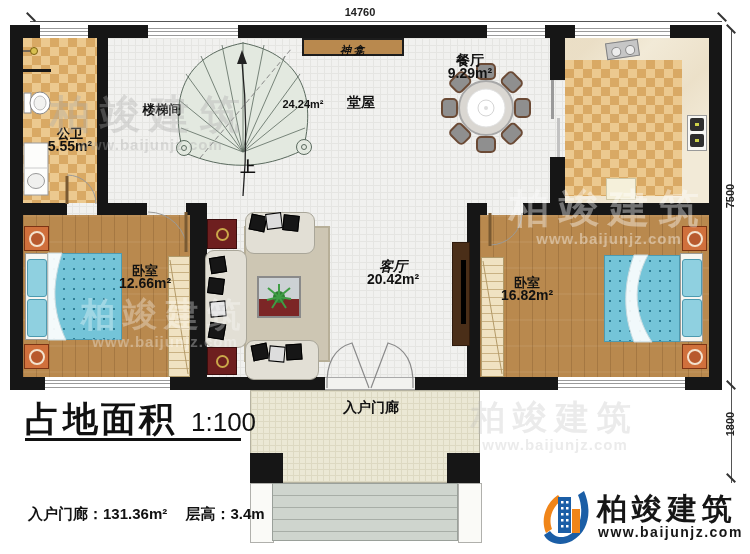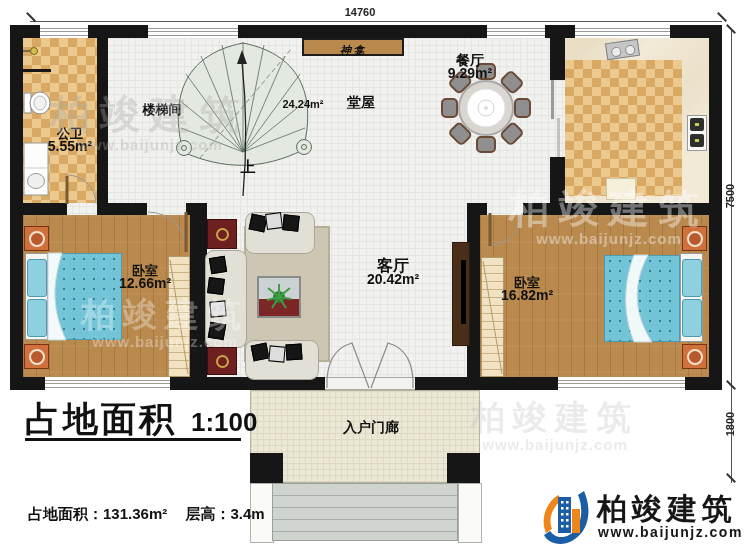--- a/index.html
+++ b/index.html
@@ -27,21 +27,21 @@
   .pillow{position:absolute;width:14px;height:14px;background:#161616;border:1px solid #000;}
   .sofa{position:absolute;background:#e2dfd5;border:1px solid #a9a699;border-radius:9px;}
   .ns{position:absolute;width:25px;height:25px;background:#d0703c;border:1px solid #7c3414;box-sizing:border-box;}
   .ns i{display:block;margin:4px auto 0;width:12px;height:12px;border:2px solid #f3e3cf;border-radius:50%;background:#b85a2e;}
   .wardrobe{position:absolute;background:#f0e2c2;border:1px solid #b09a6a;box-sizing:border-box;
             background-image:repeating-linear-gradient(180deg,transparent 0 7px,#c9b183 7px 8px);}
   .bedmat{position:absolute;background:#74c4d8;background-image:radial-gradient(circle,#2f7f96 1px,transparent 1.4px);background-size:10px 10px;border:1px solid #4d9ab0;box-sizing:border-box;}
   .bedhead{position:absolute;background:#f6f6f2;border:1px solid #9a9a96;box-sizing:border-box;}
   .bedpillow{position:absolute;background:#8fd0e0;border:1px solid #4d9ab0;border-radius:3px;}
   .titlebig{font-size:35px;font-weight:900;letter-spacing:3px;}
-  .titlescale{font-size:26px;font-weight:700;margin-left:14px;}
+  .titlescale{font-size:26px;font-weight:400;margin-left:14px;}
   .statline{position:absolute;font-size:15px;font-weight:700;color:#111;}
   .brandname{position:absolute;font-size:30px;font-weight:900;letter-spacing:5px;color:#161616;}
   .brandurl{position:absolute;font-size:14px;font-weight:700;letter-spacing:1.5px;color:#161616;}
 </style>
 </head>
 <body>
 
 <div id="canvas">
 
   <div class="abs gridfloor" style="left:23px;top:38px;width:686px;height:340px;"></div>
@@ -244,28 +244,28 @@
   <div class="rlabel rname" style="left:341px;top:95px;width:40px;font-size:14px;">堂屋</div>
   <div class="rlabel" style="left:430px;top:52px;width:80px;">
     <div class="rname" style="font-size:14px;line-height:16px;">餐厅</div>
     <div class="rarea">9.29m²</div>
   </div>
   <div class="rlabel" style="left:110px;top:264px;width:70px;">
     <div class="rname">卧室</div>
     <div class="rarea">12.66m²</div>
   </div>
   <div class="rlabel" style="left:355px;top:258px;width:76px;">
-    <div class="rname" style="font-size:16px;line-height:16px;">客厅</div>
+    <div class="rname" style="font-size:14px;line-height:16px;font-style:italic;">客厅</div>
     <div class="rarea">20.42m²</div>
   </div>
   <div class="rlabel" style="left:492px;top:276px;width:70px;">
     <div class="rname">卧室</div>
     <div class="rarea">16.82m²</div>
   </div>
-  <div class="rlabel rname" style="left:320px;top:420px;width:102px;font-size:14px;">入户门廊</div>
+  <div class="rlabel rname" style="left:320px;top:400px;width:102px;font-size:14px;">入户门廊</div>
 
   <div class="dimline" style="left:30px;top:21px;width:692px;height:1px;"></div>
   <div class="tick" style="left:25px;top:16px;width:12px;height:2px;"></div>
   <div class="tick" style="left:716px;top:16px;width:12px;height:2px;"></div>
   <div class="dimtext" style="left:336px;top:6px;width:48px;">14760</div>
   <div class="dimline" style="left:731px;top:30px;width:1px;height:453px;"></div>
   <div class="tick" style="left:725px;top:28px;width:12px;height:2px;"></div>
   <div class="tick" style="left:725px;top:384px;width:12px;height:2px;"></div>
   <div class="tick" style="left:725px;top:477px;width:12px;height:2px;"></div>
   <div class="dimtext" style="left:708px;top:190px;width:44px;transform:rotate(-90deg);">7500</div>
@@ -286,21 +286,21 @@
   <div class="wm" style="left:440px;top:398px;width:230px;color:rgba(190,190,190,0.30);">
     <div class="big" style="font-size:34px;letter-spacing:8px;line-height:38px;">柏竣建筑</div>
     <div class="url">www.baijunjz.com</div>
   </div>
 
   <div class="abs" style="left:25px;top:396px;white-space:nowrap;">
     <span class="titlebig">占地面积</span><span class="titlescale">1:100</span>
   </div>
   <div class="abs" style="left:25px;top:438px;width:216px;height:3px;background:#111;"></div>
   <div class="statline" style="left:28px;top:505px;">
-    <span>占地面积：</span><span>131.36m²</span>
+    <span>入户门廊：</span><span>131.36m²</span>
     <span style="margin-left:14px;">层高：</span><span>3.4m</span>
   </div>
 
   <svg class="abs" style="left:538px;top:487px;" width="54" height="58" viewBox="0 0 54 58">
     <path d="M46,4 C54,22 52,44 34,54 C22,60 10,56 6,48 L12,44 C16,50 24,52 31,48 C44,41 46,22 40,8 Z" fill="#1b5ea6"></path>
     <path d="M20,8 C8,16 2,32 8,46 L14,42 C10,32 14,20 24,13 Z" fill="#f08519"></path>
     <rect x="20" y="10" width="13" height="36" fill="#1b5ea6"></rect>
     <g fill="#ffffff">
       <rect x="23" y="14" width="2.5" height="2.5"></rect>
         <rect x="28" y="14" width="2.5" height="2.5"></rect>

